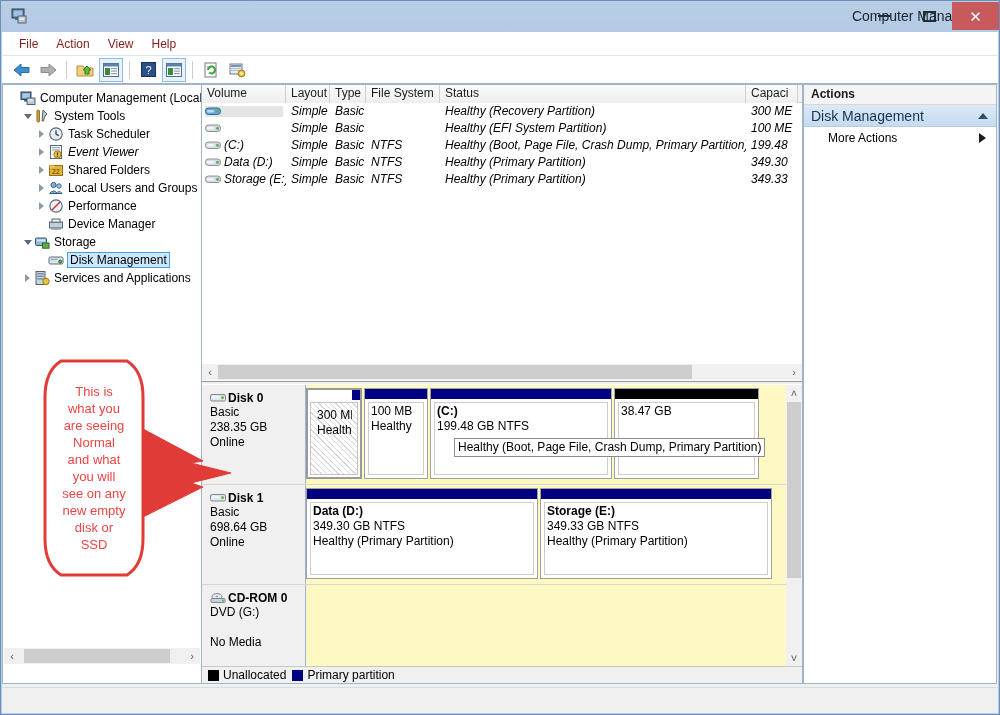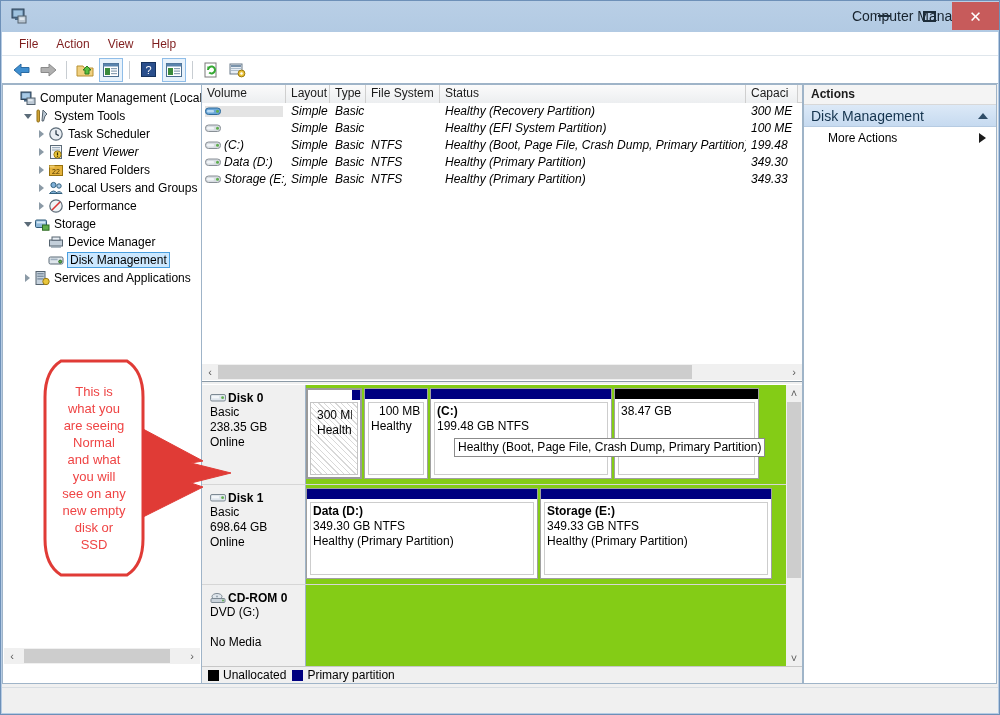--- a/index.html
+++ b/index.html
@@ -128,21 +128,21 @@
     position: absolute; left: 0; top: 278px; width: 600px; height: 17px;
     background: #f0f0f0; display: flex; align-items: center;
     border-top: 1px solid #ffffff;
   }
   #vol-sep { position: absolute; left: 0; top: 296px; width: 600px; height: 3px;
              background: #f0f0f0; border-top: 1px solid #8b9aa6; }
 
   
   #diskarea {
     position: absolute; left: 0; top: 300px; width: 600px; height: 298px;
-    background: #84cc16; overflow: hidden;
+    background: #fef9c3; overflow: hidden;
   }
   #diskscroll {
     position: absolute; left: 0; top: 0; width: 584px; height: 281px;
     overflow: hidden;
   }
   .diskrow { position: relative; height: 100px; border-bottom: 1px solid #d6d6d6;
              display: flex; }
   .disk-info {
     width: 104px; flex: none; background: #f0f0f0; border-right: 1px solid #9fb4c8;
     padding: 6px 0 0 8px; font-size: 12px; color: #000;
@@ -403,39 +403,39 @@
           <div class="tree-row" style="padding-left: 28px;">
             <span class="tw">
               <span class="tw-arrow"></span>
             </span>
             <svg viewBox="0 0 16 16" class="tree-ico">
               <circle cx="8" cy="8" r="6.2" fill="#f0f3f6" stroke="#5c6b78" stroke-width="1.2"></circle>
               <path d="M4 12 L12 4" stroke="#d33" stroke-width="1.6"></path>
             </svg>
             <span class="tree-label">Performance</span>
           </div>
+          <div class="tree-row" style="padding-left: 28px;">
+            <span class="tw"></span>
+            <svg viewBox="0 0 16 16" class="tree-ico">
+              <rect x="1.5" y="6" width="13" height="6" fill="#c3cfda" stroke="#55636f"></rect>
+              <rect x="4" y="3" width="8" height="3.2" fill="#e8eef4" stroke="#55636f"></rect>
+              <rect x="3" y="12.2" width="10" height="1.5" fill="#8e9daa"></rect>
+            </svg>
+            <span class="tree-label">Device Manager</span>
+          </div>
           <div class="tree-row" style="padding-left: 14px;">
             <span class="tw">
               <span class="tw-arrow open"></span>
             </span>
             <svg viewBox="0 0 16 16" class="tree-ico">
               <rect x="1.5" y="4" width="11" height="7.5" rx="1.2" fill="#8fb8d8" stroke="#2f5a78"></rect>
               <rect x="2.8" y="5.4" width="8.4" height="2" fill="#d5e8f5"></rect>
               <rect x="8.5" y="9" width="6.5" height="5.2" fill="#5fae4e" stroke="#2d6a22"></rect>
             </svg>
             <span class="tree-label">Storage</span>
-          </div>
-          <div class="tree-row" style="padding-left: 28px;">
-            <span class="tw"></span>
-            <svg viewBox="0 0 16 16" class="tree-ico">
-              <rect x="1.5" y="6" width="13" height="6" fill="#c3cfda" stroke="#55636f"></rect>
-              <rect x="4" y="3" width="8" height="3.2" fill="#e8eef4" stroke="#55636f"></rect>
-              <rect x="3" y="12.2" width="10" height="1.5" fill="#8e9daa"></rect>
-            </svg>
-            <span class="tree-label">Device Manager</span>
           </div>
           <div class="tree-row selected" style="padding-left: 28px;">
             <span class="tw"></span>
             <svg viewBox="0 0 16 16" class="tree-ico">
               <rect x="1" y="5" width="14" height="7" rx="1.4" fill="#dfe6ec" stroke="#5a6a77"></rect>
               <rect x="2.6" y="6.6" width="7" height="1.6" fill="#9fb0bf"></rect>
               <circle cx="12.2" cy="9.6" r="1.5" fill="#5fae4e" stroke="#2d6a22"></circle>
             </svg>
             <span class="tree-label">Disk Management</span>
           </div>
@@ -589,21 +589,21 @@
                   <div class="phead" style="background: rgb(0, 0, 128);"></div>
                   <div class="pbody">
                     <div style="white-space: nowrap; overflow: hidden;">300 MB</div>
                     <div style="white-space: nowrap; overflow: hidden;">Healthy (Re</div>
                   </div>
                 </div>
                 <div class="part" style="width: 64px;">
                   <div class="phead" style="background: rgb(0, 0, 128);"></div>
                   <div class="pinner"></div>
                   <div class="pbody">
-                    <div style="white-space: nowrap; overflow: hidden; margin-left: 8px;">100 MB</div>
+                    <div style="white-space: nowrap; overflow: hidden;">100 MB</div>
                     <div style="white-space: nowrap; overflow: hidden;">Healthy</div>
                   </div>
                 </div>
                 <div class="part" style="width: 182px;">
                   <div class="phead" style="background: rgb(0, 0, 128);"></div>
                   <div class="pinner"></div>
                   <div class="pbody">
                     <div style="font-weight: bold; white-space: nowrap; overflow: hidden;">(C:)</div>
                     <div style="white-space: nowrap; overflow: hidden;">199.48 GB NTFS</div>
                     <div style="visibility: hidden; white-space: nowrap; overflow: hidden;">Healthy (Boot, Page File, Crash Dump, Primary Partition)</div>

